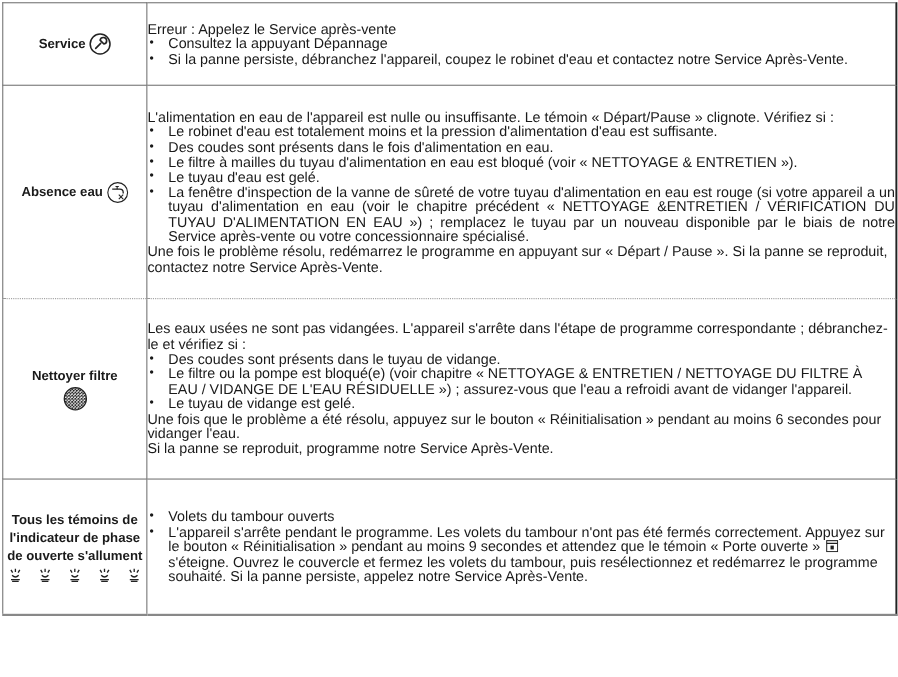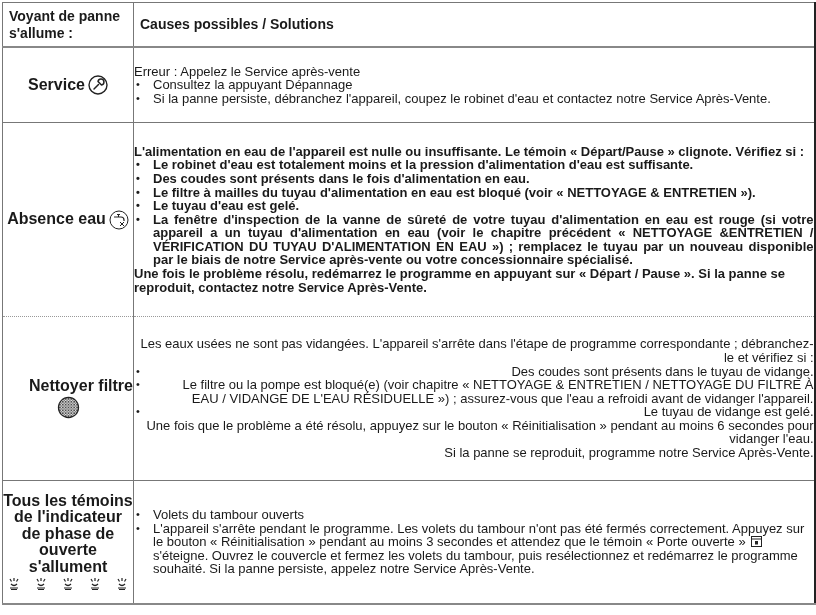--- a/index.html
+++ b/index.html
@@ -16,27 +16,27 @@
     table.trouble col.c2 { width: 681px; }
     table.trouble td, table.trouble th {
       border: 1px solid #777; vertical-align: middle; padding: 0;
     }
     table.trouble td.col2, table.trouble th.col2 { border-right: 2px solid #222; }
     tr.row-hdr th { height: 43px; text-align: left; font-weight: bold; font-size: 14px; line-height: 17px; }
     tr.row-hdr th.col1 { padding-left: 6px; }
     tr.row-hdr th.col2 { padding-left: 6px; }
     tr.row-hdr { border-bottom: 2px solid #888; }
     tr.row-service td { height: 74px; }
-    tr.row-eau td { height: 193px; font-weight: bold; }
+    tr.row-eau td { height: 193px; }
     tr.row-eau { border-bottom: 1px dotted #999; }
     tr.row-eau td { border-bottom: 1px dotted #999; }
     tr.row-filtre td { height: 163px; }
-    tr.row-filtre td { border-top: 1px dotted #999; text-align: right; }
+    tr.row-filtre td { border-top: 1px dotted #999; }
     tr.row-temoins td { height: 122px; border-bottom: 2px solid #888; }
-    td.col1 { text-align: center; font-weight: bold; font-size: 16px; line-height: 16.5px; }
+    td.col1 { text-align: center; font-weight: bold; font-size: 12px; line-height: 16.5px; }
     td.col2 { padding: 4px 6px 4px 6px; font-size: 13px; line-height: 13.6px; }
     .para { margin: 0; }
     ul.bul { margin: 0; padding: 0; list-style: none; }
     ul.bul li { position: relative; padding-left: 19px; }
     ul.bul li::before { content: "•"; position: absolute; left: 2px; top: 0; font-size: 11px; }
     .justify { text-align: justify; }
     .lbl-inline { display: inline-flex; align-items: center; gap: 3px; }
     .ico-circle {
       display: inline-block; width: 20px; height: 20px; vertical-align: middle;
     }
@@ -49,24 +49,20 @@
 <body>
 
 <div class="doc">
   <table class="trouble">
     <colgroup>
         <col class="c1">
         <col class="c2">
       </colgroup>
 
     <tbody>
-        <tr class="row-hdr">
-      <th class="col1">Voyant de panne s'allume :</th>
-      <th class="col2">Causes possibles / Solutions</th>
-    </tr>
 
     <tr class="row-service">
       <td class="col1">
         <span class="lbl-inline">
           <span>Service</span>
           <svg class="ico-circle" viewBox="0 0 20 20">
             <circle cx="10" cy="10" r="9" fill="none" stroke="#222" stroke-width="1.4"></circle>
             <path d="M6 14 L10.5 9.5 M10 6.5 a3 3 0 1 1 3.5 3.5 L12 8.5 L11.5 8 L10 6.5 Z" fill="none" stroke="#222" stroke-width="1.5" stroke-linecap="round" stroke-linejoin="round"></path>
           </svg>
         </span>
@@ -152,21 +148,21 @@
               </svg>
           <svg class="ico-lamp" viewBox="0 0 14 14">
                 <path d="M4 7 Q7 10 10 7 M3 11 H11 M7 1 V4 M3 2 L4.5 4.5 M11 2 L9.5 4.5 M4 12.5 H10" fill="none" stroke="#222" stroke-width="1.2"></path>
               </svg>
         </div>
       </td>
       <td class="col2">
         <ul class="bul">
           <li>Volets du tambour ouverts</li>
           <li>
-            <span>L'appareil s'arrête pendant le programme. Les volets du tambour n'ont pas été fermés correctement. Appuyez sur le bouton « Réinitialisation »  pendant au moins 3 secondes et attendez que le témoin</span>
+            <span>L'appareil s'arrête pendant le programme. Les volets du tambour n'ont pas été fermés correctement. Appuyez sur le bouton « Réinitialisation »  pendant au moins 9 secondes et attendez que le témoin</span>
             <span>« Porte ouverte »</span>
             <svg class="door-ico" viewBox="0 0 11 11">
               <rect x="0.5" y="0.5" width="10" height="10" fill="none" stroke="#222" stroke-width="1"></rect>
               <path d="M0.5 3 H10.5" stroke="#222" stroke-width="1"></path>
               <rect x="4" y="5" width="3" height="3.5" fill="#222"></rect>
             </svg>
             <span>s'éteigne. Ouvrez le couvercle et fermez les volets du tambour, puis resélectionnez et redémarrez le programme souhaité. Si la panne persiste, appelez notre Service Après-Vente.</span>
           </li>
         </ul>
       </td>

